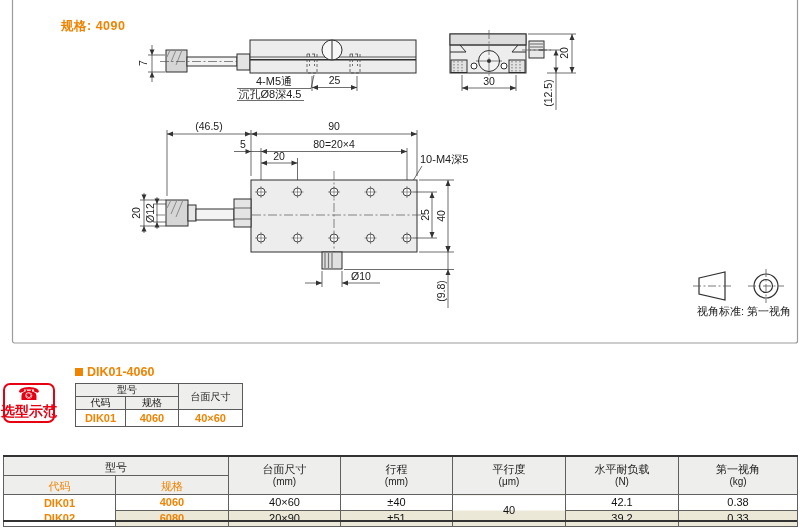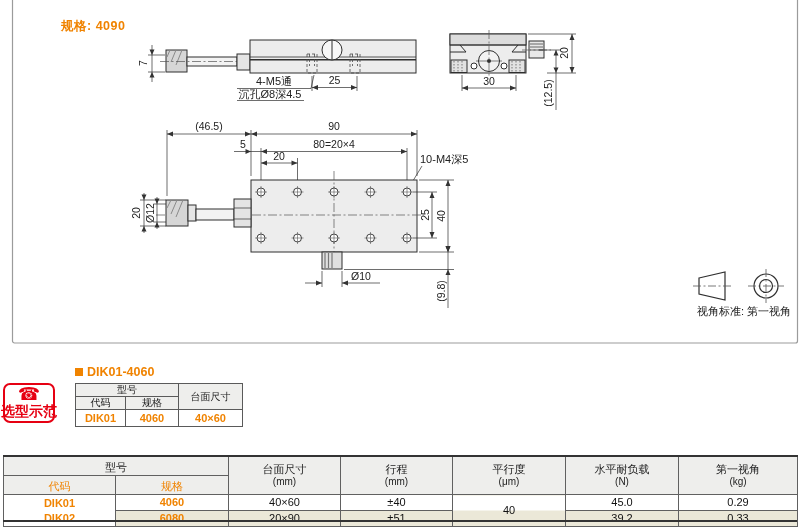--- a/index.html
+++ b/index.html
@@ -326,22 +326,22 @@
   </tr>
   <tr>
     <td rowspan="2" class="codecell">
       <div>DIK01</div>
       <div>DIK02</div>
     </td>
     <td class="org b">4060</td>
     <td>40×60</td>
     <td>±40</td>
     <td rowspan="2" class="par">40</td>
-    <td>45.0</td>
-    <td>0.29</td>
+    <td>42.1</td>
+    <td>0.38</td>
   </tr>
   <tr>
     <td class="org b alt">6080</td>
     <td class="alt">20×90</td>
     <td class="alt">±51</td>
     <td class="alt">39.2</td>
     <td class="alt">0.33</td>
   </tr>
 </tbody>
   </table>

